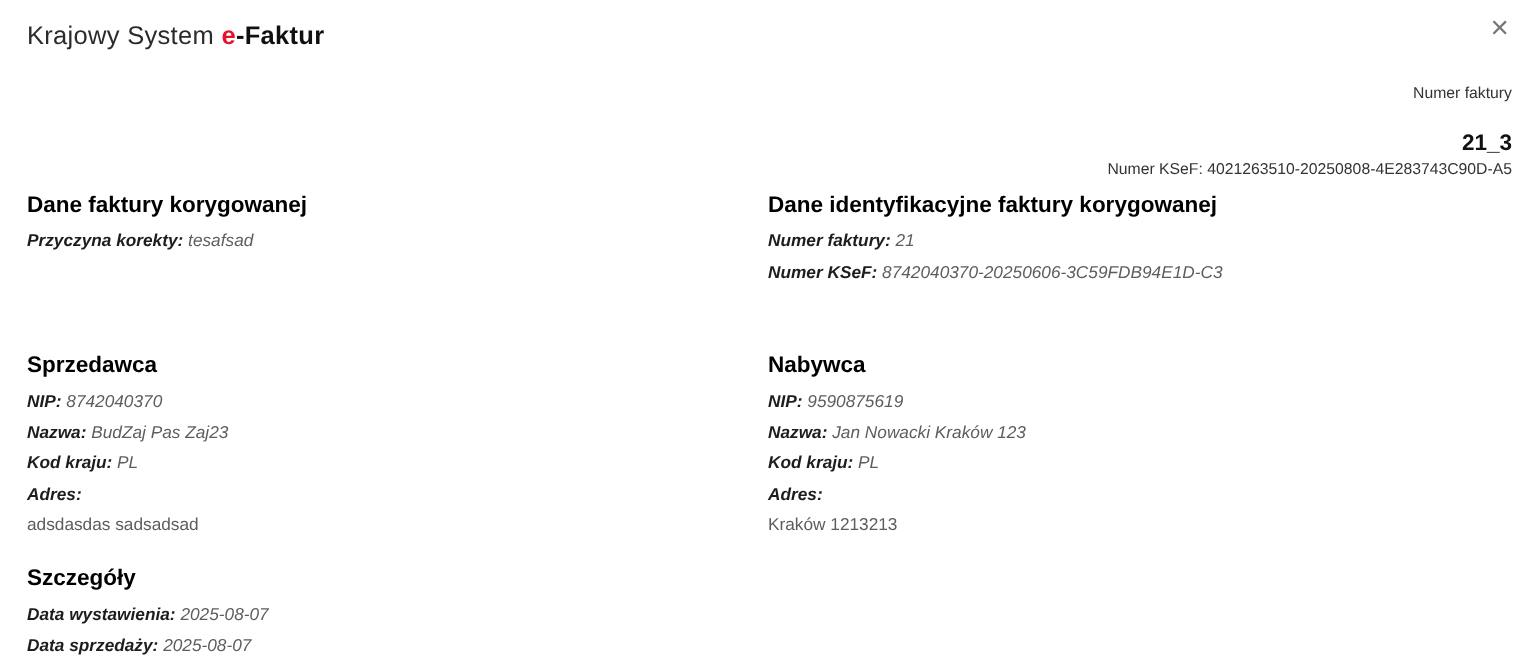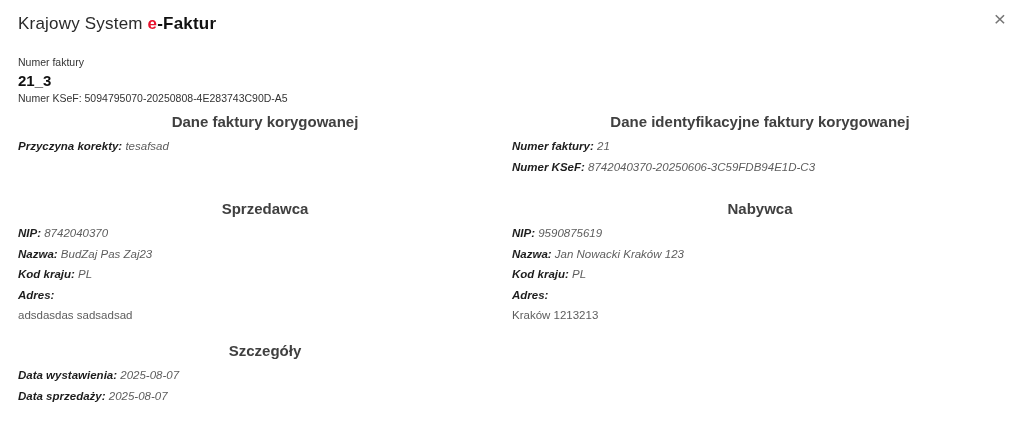--- a/index.html
+++ b/index.html
@@ -18,31 +18,31 @@
   .app-title { font-size: 17px; color: #2b2b2b; letter-spacing: .2px; padding-top: 4px; }
   .app-title .brand-e { color: #e8112d; font-weight: 700; }
   .app-title .brand-rest { color: #111111; font-weight: 700; }
   .close-btn {
     background: none; border: none; padding: 0 2px; margin-top: -2px;
     font-size: 21px; line-height: 1; color: #757575; cursor: pointer;
     font-family: "Liberation Sans", sans-serif;
   }
 
   
-  .invoice-meta { margin-top: 22px; }
+  .invoice-meta { text-align: right; margin-top: 22px; }
   .invoice-meta .meta-label { font-size: 10.5px; color: #333333; }
-  .invoice-meta .meta-number { font-size: 15px; font-weight: 700; color: #111111; margin-top: 4px; }
+  .invoice-meta .meta-number { font-size: 15px; font-weight: 700; color: #111111; margin-top: 19px; }
   .invoice-meta .meta-ksef { font-size: 10.5px; color: #333333; margin-top: 3px; }
 
   
   .cols { display: grid; grid-template-columns: 494px 1fr; }
   .section { margin-top: 0; }
-  .section-heading { font-size: 15px; font-weight: 700; color: #404040; margin: 0 0 9px 0; text-align: center; }
+  .section-heading { font-size: 15px; font-weight: 700; color: #000000; margin: 0 0 9px 0; }
   .row-1 { margin-top: 9px; }
-  .row-2 { margin-top: 20px; }
+  .row-2 { margin-top: 40px; }
   .row-3 { margin-top: 21px; gap: 33px; }
   .field { font-size: 11.5px; margin: 0 0 5px 0; color: #5d5d5d; line-height: 1.35; font-style: italic; }
   .field .f-label { font-weight: 700; color: #1d1d1d; }
   .plain-line { font-size: 11.5px; color: #5d5d5d; margin-top: 6px; }
   .offset-top { padding-top: 24px; }
 </style>
 </head>
 <body>
 
 <div class="page">
@@ -52,21 +52,21 @@
       <span>Krajowy System </span><span class="brand-e">e</span><span class="brand-rest">-Faktur</span>
     </div>
     <button class="close-btn">
       <span>×</span>
     </button>
   </div>
 
   <div class="invoice-meta">
     <div class="meta-label">Numer faktury</div>
     <div class="meta-number">21_3</div>
-    <div class="meta-ksef">Numer KSeF: 5094795070-20250808-4E283743C90D-A5</div>
+    <div class="meta-ksef">Numer KSeF: 4021263510-20250808-4E283743C90D-A5</div>
   </div>
 
   <div class="cols row-1">
     <div class="section">
       <h2 class="section-heading">Dane faktury korygowanej</h2>
       <div class="field">
         <span class="f-label">Przyczyna korekty:</span>
         <span class="f-value">tesafsad</span>
       </div>
     </div>

